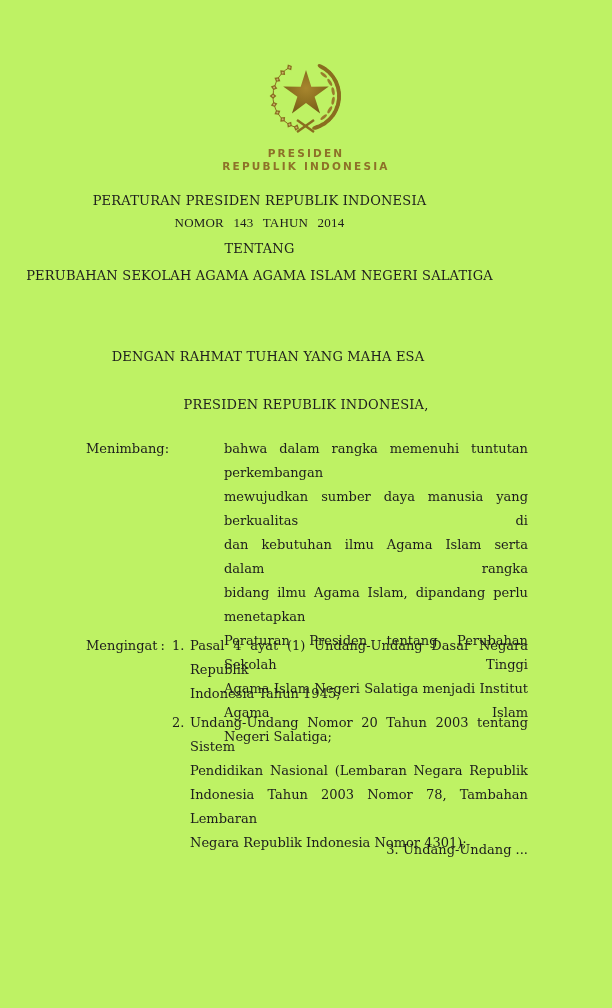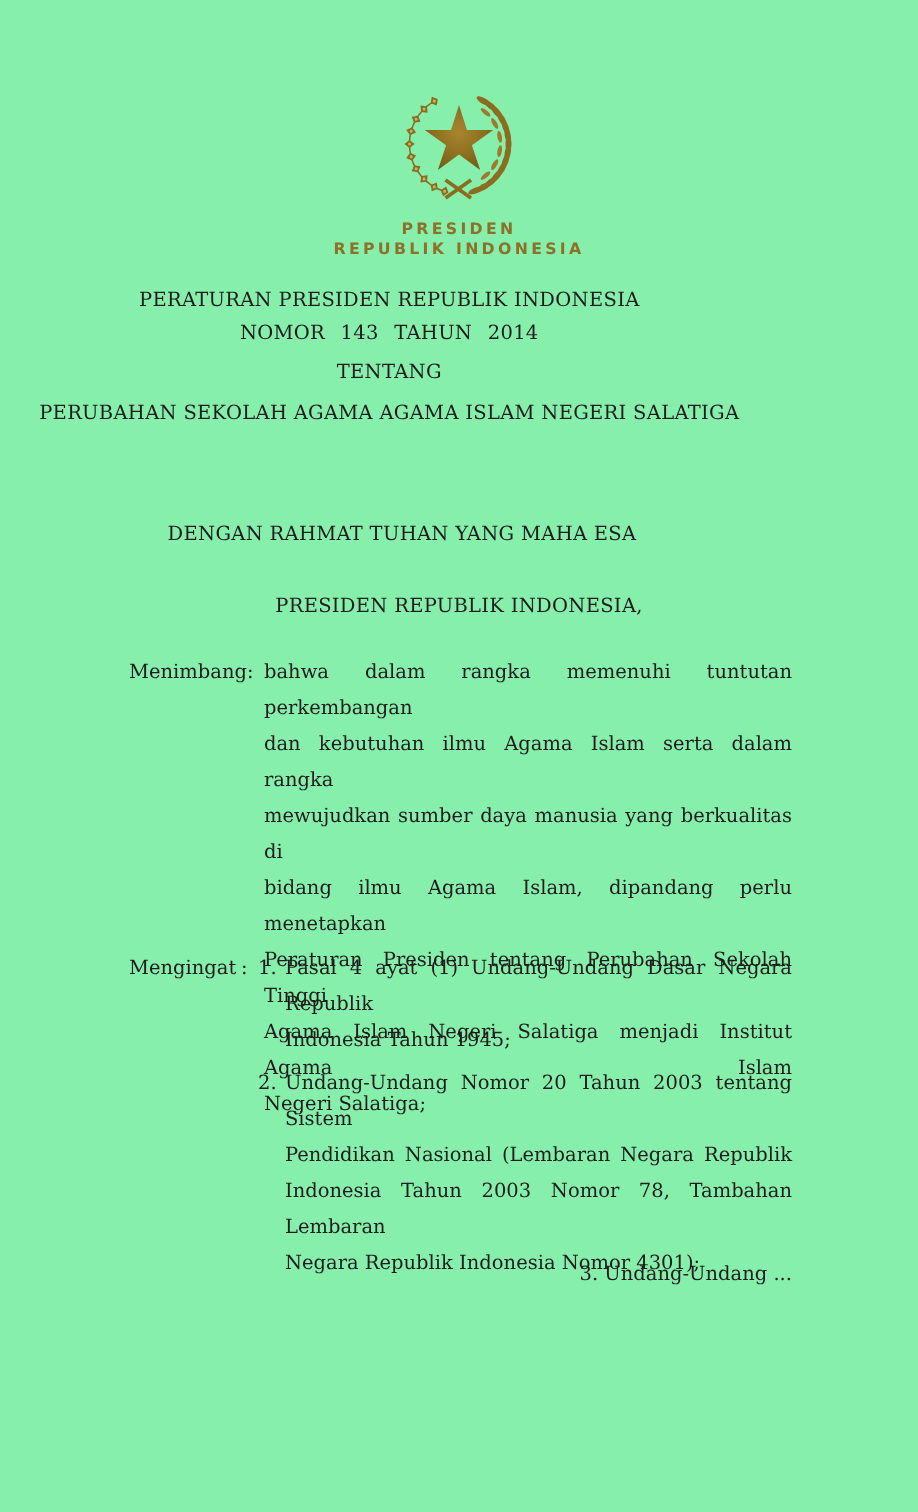--- a/index.html
+++ b/index.html
@@ -1,20 +1,20 @@
 <!DOCTYPE html>
 <html><head>
 <meta charset="utf-8">
 <style>
   html, body { margin: 0; padding: 0; background: #ffffff; }
   .page {
     position: relative;
     width: 612px;
     height: 1008px;
-    background: #86efac;
+    background: #bef264;
     font-family: "DejaVu Serif", "Liberation Serif", serif;
     color: #1d1d1d;
     overflow: hidden;
   }
 
   
   .emblem {
     position: absolute;
     top: 50px;
     left: 254px;
@@ -41,21 +41,21 @@
   .title-block {
     position: absolute;
     top: 190px;
     left: 0;
     width: 519px;
     text-align: center;
     font-size: 13px;
     line-height: 22px;
     letter-spacing: 0.2px;
   }
-  .title-block .nomor { word-spacing: 6px; }
+  .title-block .nomor { word-spacing: 6px; font-family: Liberation Serif, serif; }
   .title-block .tentang { margin-top: 4px; }
   .title-block .subject1 { margin-top: 5px; }
 
   .invocation {
     position: absolute;
     top: 347px;
     left: 0;
     width: 536px;
     text-align: center;
     font-size: 13px;
@@ -75,21 +75,21 @@
 
   
   .clause {
     position: absolute;
     left: 86px;
     right: 84px;
     display: flex;
     font-size: 13px;
     line-height: 24px;
   }
-  .clause.considering { top: 437px; }
+  .clause.considering { top: 437px; gap: 48px; }
   .clause.recalling   { top: 634px; }
 
   .label-col {
     width: 79px;
     flex-shrink: 0;
     display: flex;
     justify-content: space-between;
   }
   .clause .content { flex: 1 1 auto; margin-left: 11px; }
 
@@ -201,22 +201,22 @@
 
   <div class="authority">PRESIDEN REPUBLIK INDONESIA,</div>
 
   <div class="clause considering">
     <div class="label-col">
       <span>Menimbang</span>
       <span>:</span>
     </div>
     <div class="content">
         <div class="jline">bahwa dalam rangka memenuhi tuntutan perkembangan</div>
+        <div class="jline">mewujudkan sumber daya manusia yang berkualitas di</div>
         <div class="jline">dan kebutuhan ilmu Agama Islam serta dalam rangka</div>
-        <div class="jline">mewujudkan sumber daya manusia yang berkualitas di</div>
         <div class="jline">bidang ilmu Agama Islam, dipandang perlu menetapkan</div>
         <div class="jline">Peraturan Presiden tentang Perubahan Sekolah Tinggi</div>
         <div class="jline">Agama Islam Negeri Salatiga menjadi Institut Agama Islam</div>
         <div class="jline">Negeri Salatiga;</div>
       </div>
   </div>
 
   <div class="clause recalling">
     <div class="label-col">
       <span>Mengingat</span>

